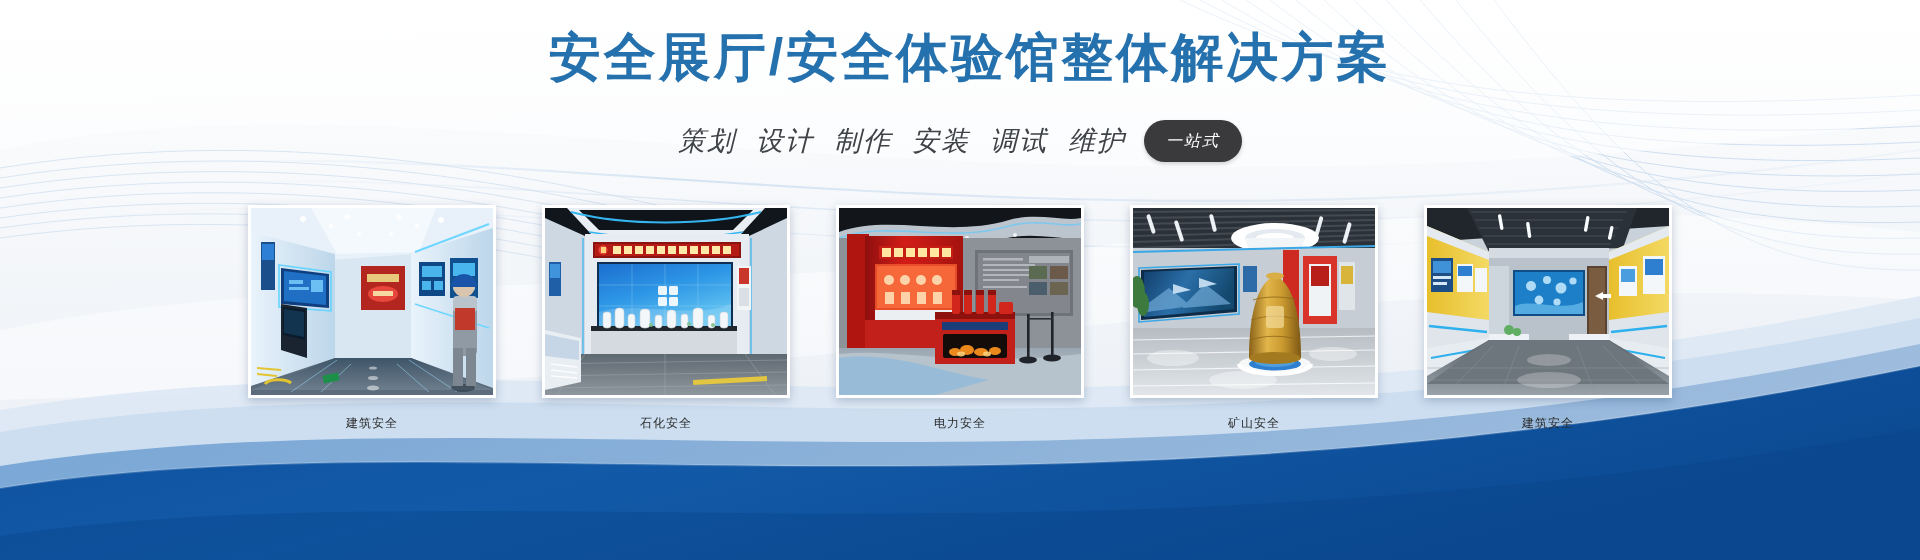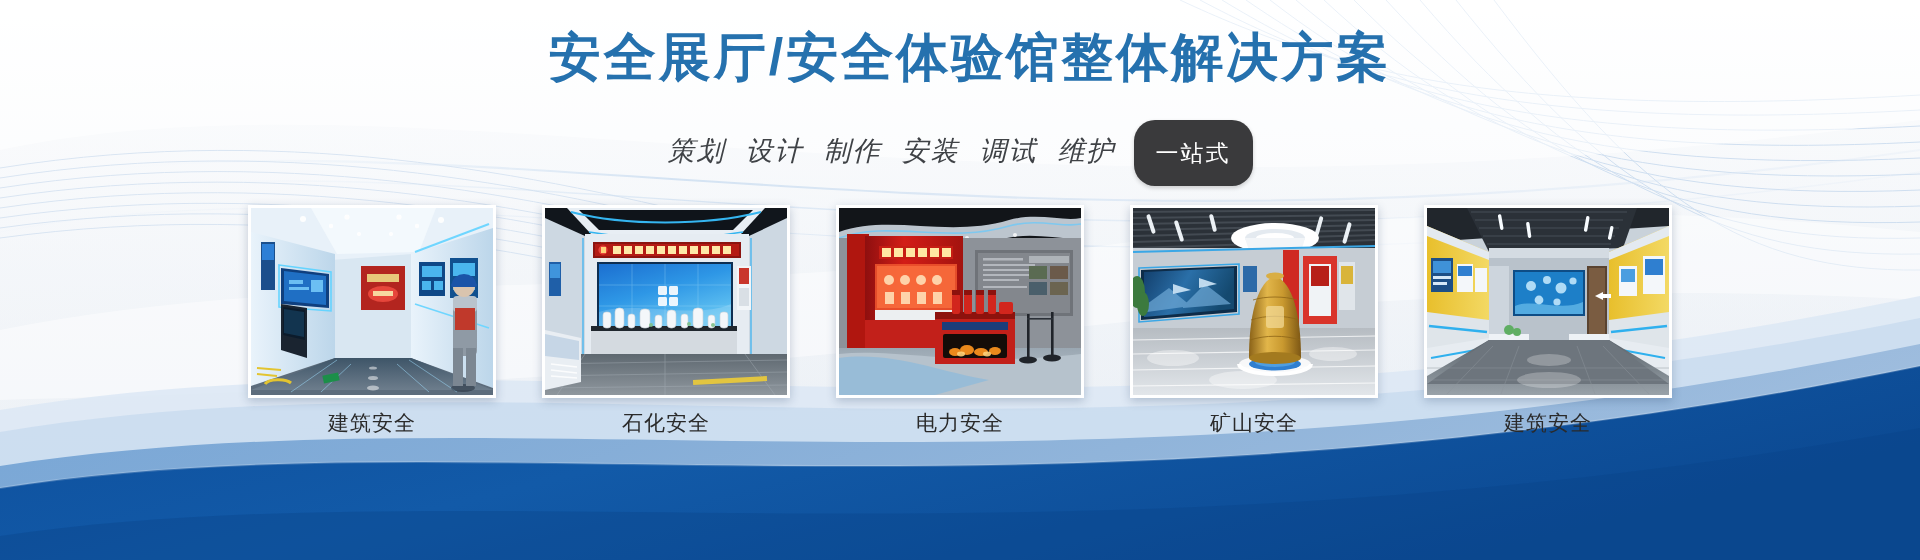--- a/index.html
+++ b/index.html
@@ -35,28 +35,28 @@
   
   .sub-row{
     position:absolute;top:120px;left:0;width:1920px;
     display:flex;align-items:center;justify-content:center;
     gap:18px;z-index:6;
   }
   .sub-words{
     display:flex;align-items:center;gap:20px;
     font-size:27px;line-height:34px;font-style:italic;font-weight:500;
     color:#3f4246;letter-spacing:2px;
-    font-family:Liberation Mono, monospace;
+    font-family:Liberation Sans, sans-serif;
   }
   .sub-word{white-space:nowrap;}
   .badge{
     display:inline-flex;align-items:center;justify-content:center;
-    height:42px;padding:12px 22px;border-radius:21px;
+    height:42px;padding:0 22px;border-radius:21px;
     background:#3a3a3c;color:#ffffff;
-    font-size:23px;font-weight:500;letter-spacing:2px;
+    font-size:16px;font-style:italic;font-weight:500;letter-spacing:2px;
     white-space:nowrap;
     box-shadow:0 2px 4px rgba(0,0,0,.18);
     font-family:"Liberation Sans","DejaVu Sans",sans-serif;
   }
 
   
   .thumbs{
     position:absolute;top:205px;left:0;width:1920px;
     display:flex;justify-content:center;align-items:flex-start;
     gap:46px;z-index:7;
@@ -67,21 +67,21 @@
   .thumb-frame{
     width:248px;height:193px;
     background:#ffffff;padding:3px;box-sizing:border-box;
     box-shadow:0 3px 9px rgba(30,60,100,.25);
     overflow:hidden;position:relative;
   }
   .thumb-img{
     width:100%;height:100%;position:relative;overflow:hidden;display:block;
   }
   .thumb-cap{
-    margin-top:14px;font-size:21px;line-height:22px;color:#2a2a2a;
+    margin-top:14px;font-size:12px;line-height:22px;color:#2a2a2a;
     letter-spacing:1px;white-space:nowrap;
   }
 
   
   .bottom-wave{position:absolute;left:0;bottom:0;width:1920px;height:300px;z-index:4;pointer-events:none;}
 </style>
 </head>
 <body>
 
 <div class="banner">

